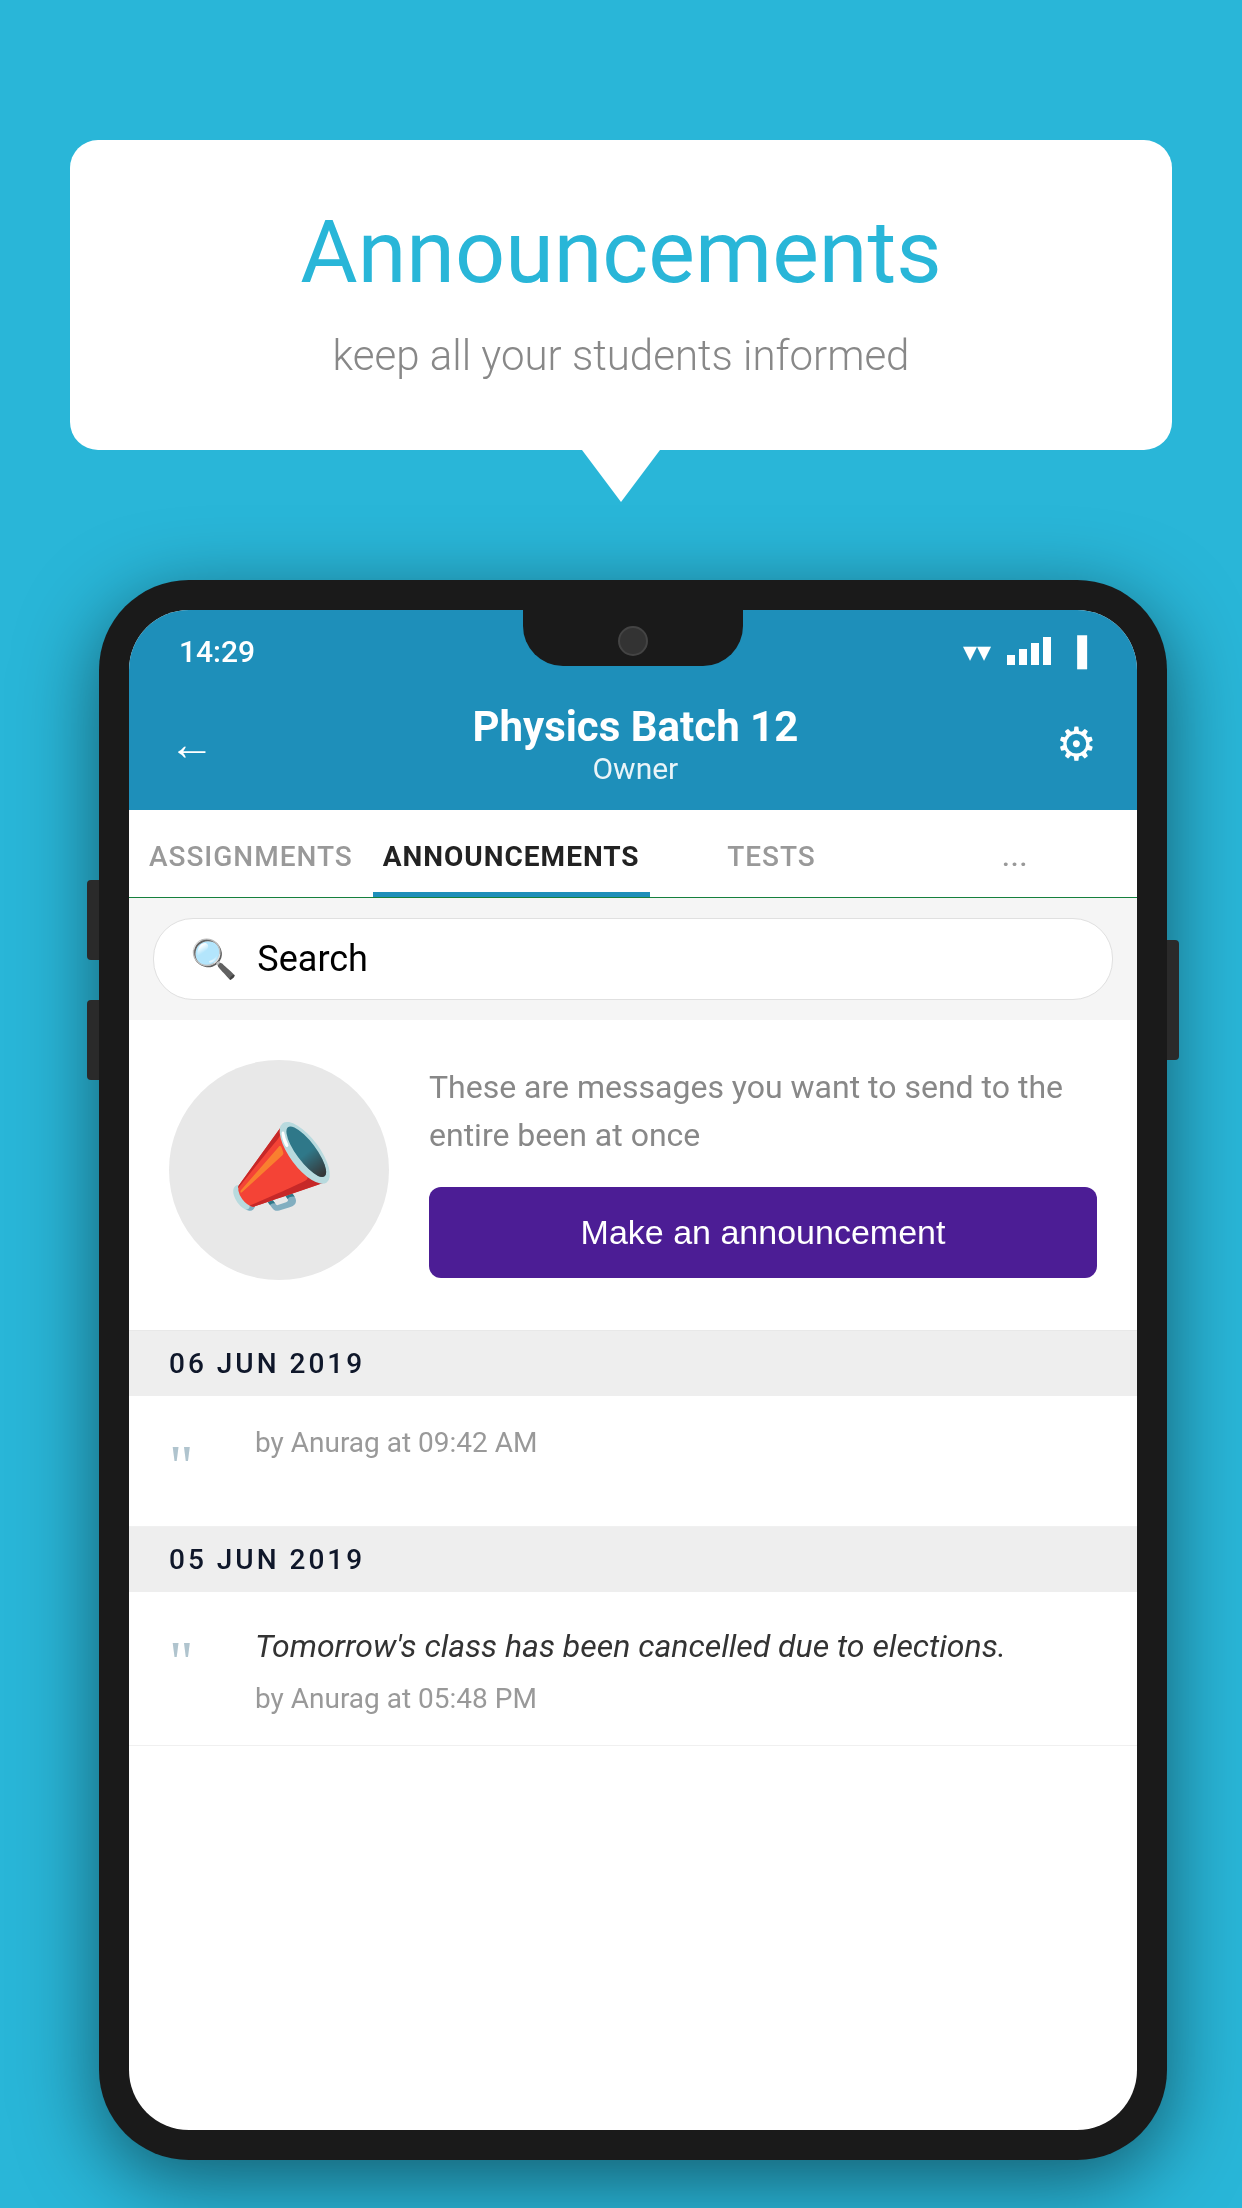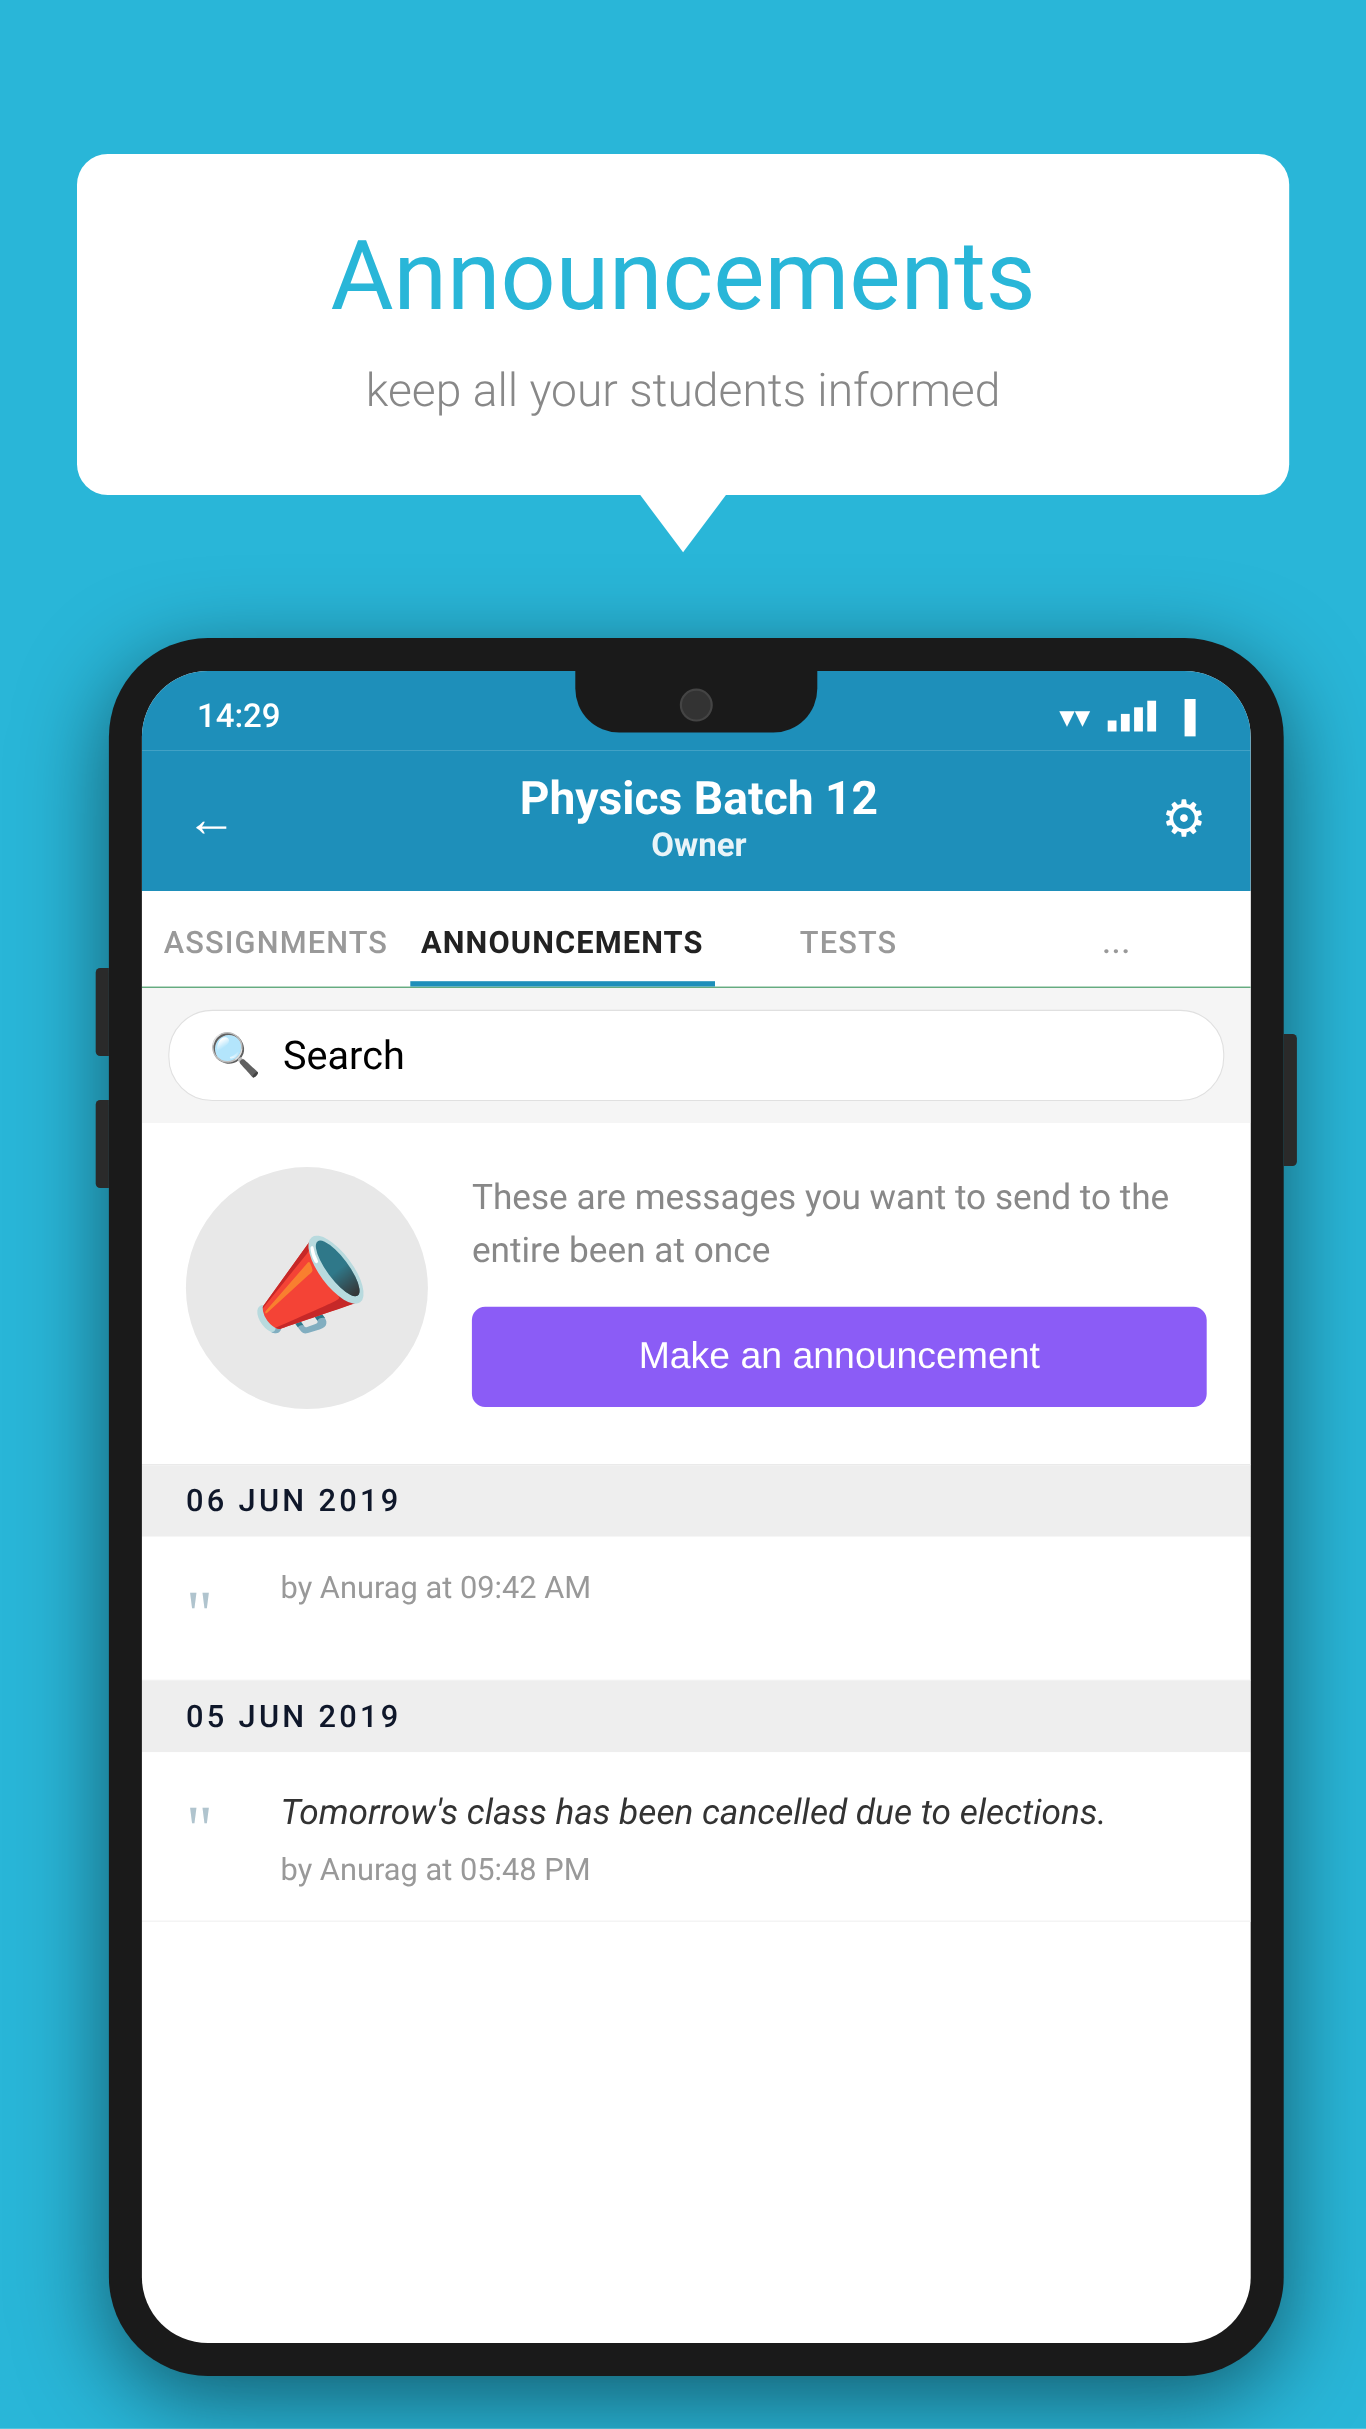--- a/index.html
+++ b/index.html
@@ -197,21 +197,21 @@
 
     .header-title {
       color: white;
       font-size: 42px;
       font-weight: 700;
     }
 
     .header-subtitle {
       color: rgba(255,255,255,0.9);
       font-size: 30px;
-      font-weight: 700;
+      font-weight: 400;
     }
 
     .header-gear {
       color: white;
       font-size: 46px;
       cursor: pointer;
     }
 
     
     .tabs-container {
@@ -307,21 +307,21 @@
       gap: 28px;
     }
 
     .announcement-desc {
       color: #888;
       font-size: 32px;
       line-height: 1.5;
     }
 
     .make-announcement-btn {
-      background: #8b5cf6;
+      background: #4c1d95;
       color: white;
       border: none;
       border-radius: 12px;
       padding: 26px 40px;
       font-size: 34px;
       font-weight: 500;
       cursor: pointer;
       text-align: center;
     }
 

